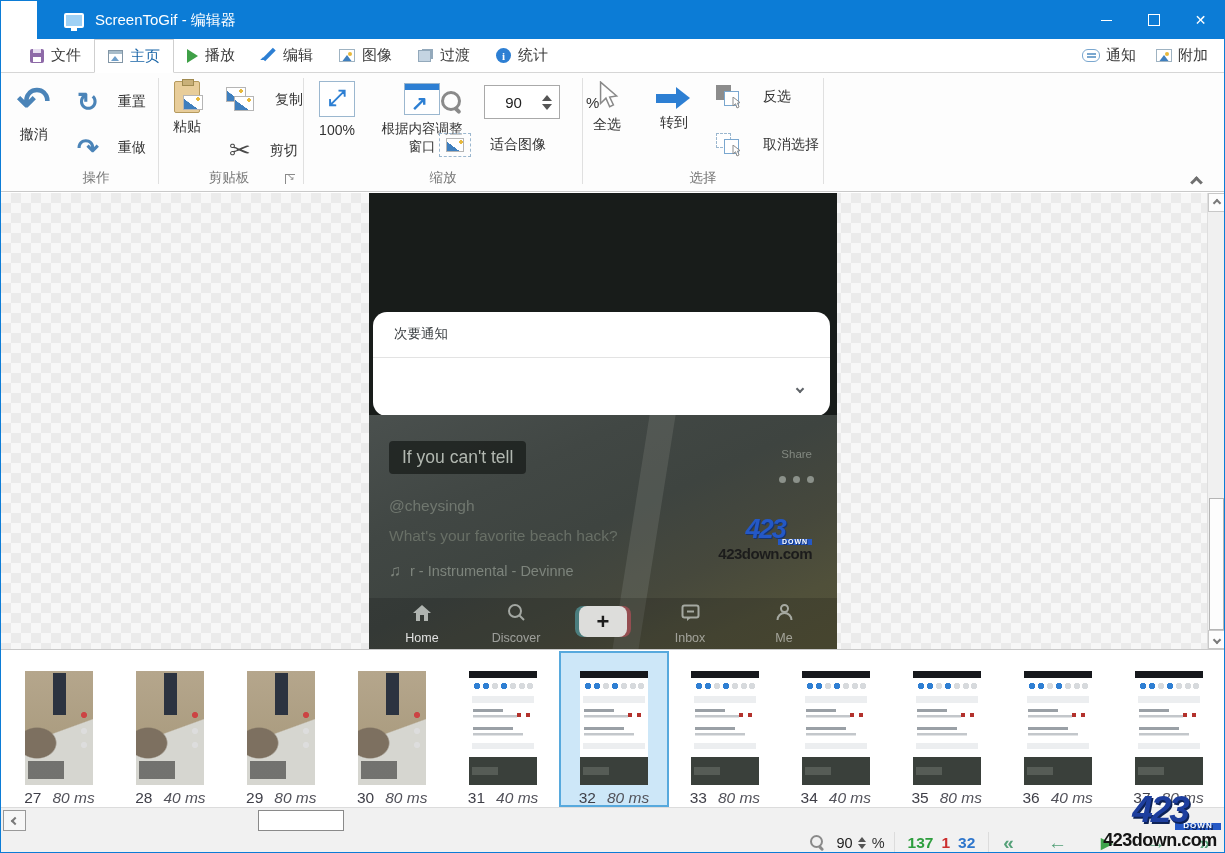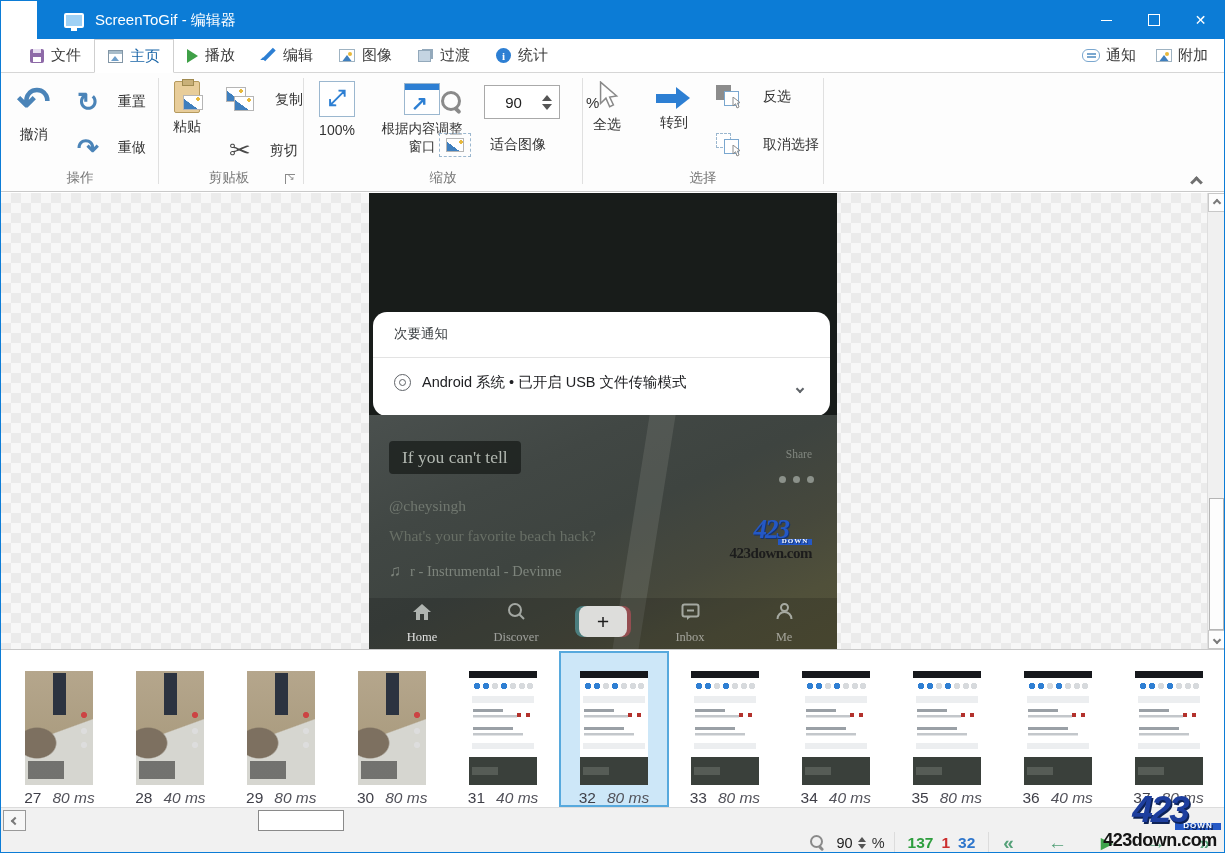--- a/index.html
+++ b/index.html
@@ -146,21 +146,21 @@
   .sec-title { position:absolute; left:21px; top:13px; font-size:13.5px; color:#3c4043; }
   .card-div { position:absolute; left:0; right:0; top:45px; height:1px; background:#e3e3e3; }
   .n2-line { position:absolute; left:21px; top:61px; display:flex; align-items:center; gap:11px;
              font-size:14.5px; color:#202124; }
   .i-android { width:17px; height:17px; border:1.5px solid #5f6368; border-radius:50%; position:relative; }
   .i-android::before { content:""; position:absolute; left:4px; top:4px; width:5px; height:5px; border:1.5px solid #5f6368; border-radius:50%; }
   .n2-chev { position:absolute; right:27px; top:66px; }
   .n2-chev .chev { width:6px; height:6px; border-width:2px; border-color:#5f6368; }
 
   .video { position:absolute; left:0; right:0; top:222px; bottom:0;
-           background:linear-gradient(155deg,#4a504e 0%,#414744 28%,#3e4440 48%,#46483c 68%,#50503a 84%,#545237 100%);font-family:Liberation Serif, serif; }
+           background:linear-gradient(155deg,#4a504e 0%,#414744 28%,#3e4440 48%,#46483c 68%,#50503a 84%,#545237 100%); }
   .pole { position:absolute; left:56%; top:0; width:26px; height:100%; background:rgba(130,134,126,.28); transform:skewX(-9deg); }
   .v-caption { position:absolute; left:20px; top:26px; background:rgba(22,26,23,.72); border-radius:4px;
                padding:6px 13px; color:#b2b8b1; font-size:17.5px; }
   .v-share { position:absolute; right:25px; top:33px; color:#828880; font-size:11.5px; }
   .v-dots { position:absolute; right:23px; top:61px; display:flex; gap:7px; }
   .v-dots i { width:7px; height:7px; border-radius:50%; background:#8b918a; }
   .v-user { position:absolute; left:20px; top:82px; color:#70776f; font-size:15.5px; }
   .v-question { position:absolute; left:20px; top:112px; color:#686f66; font-size:15.5px; }
   .v-song { position:absolute; left:20px; top:147px; color:#7d847c; font-size:14.5px; display:flex; gap:9px; align-items:center; }
   .v-song .note::before { content:"\266B"; font-size:16px; }
@@ -321,21 +321,21 @@
       <span>撤消</span>
     </div>
     <div class="smallbtn" style="left:76px; top:16px;">
       <span class="glyph icon-reset"></span>
       <span>重置</span>
     </div>
     <div class="smallbtn" style="left:76px; top:62px;">
       <span class="glyph icon-redo"></span>
       <span>重做</span>
     </div>
-    <div class="group-label" style="left:4px; width:150px;">操作</div>
+    <div class="group-label" style="left:20px; width:150px;">操作</div>
     <div class="rsep" style="left:157px;"></div>
 
     <div class="bigbtn" style="left:172px; top:8px;">
       <span class="i-paste">
           <span class="imgcard"></span>
         </span>
       <span>粘贴</span>
     </div>
     <div class="smallbtn" style="left:225px; top:14px;">
       <span class="i-copy">
@@ -420,24 +420,20 @@
     </div>
   </div>
 
   <div class="canvas">
     <div class="phone">
 
 
       <div class="pcard card2">
         <div class="sec-title">次要通知</div>
         <div class="card-div"></div>
-        <div class="n2-line">
-          <span class="i-android"></span>
-          <span>Android 系统 • 已开启 USB 文件传输模式</span>
-        </div>
         <span class="n2-chev"><span class="chev down"></span></span>
       </div>
 
       <div class="video">
         <div class="pole"></div>
         <div class="v-caption">If you can't tell</div>
         <div class="v-share">Share</div>
         <div class="v-dots">
             <i></i>
             <i></i>

